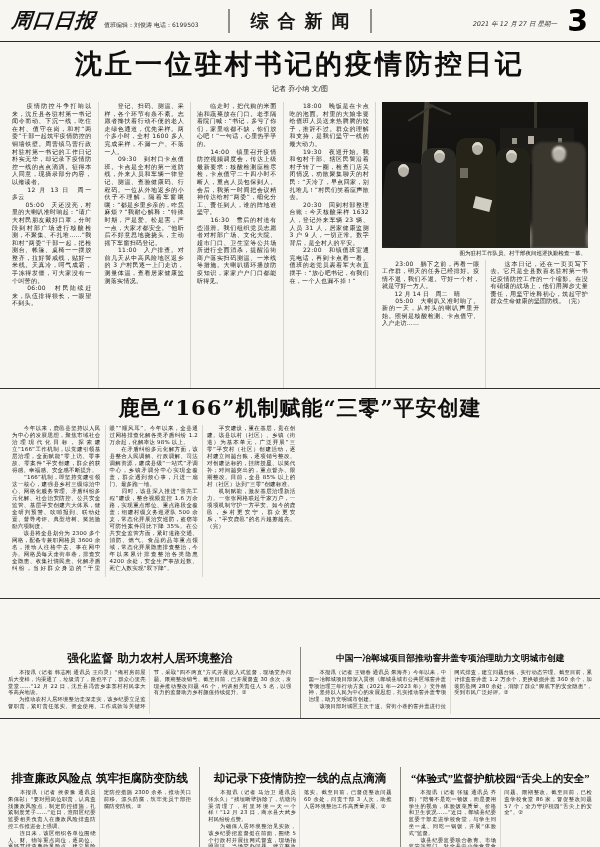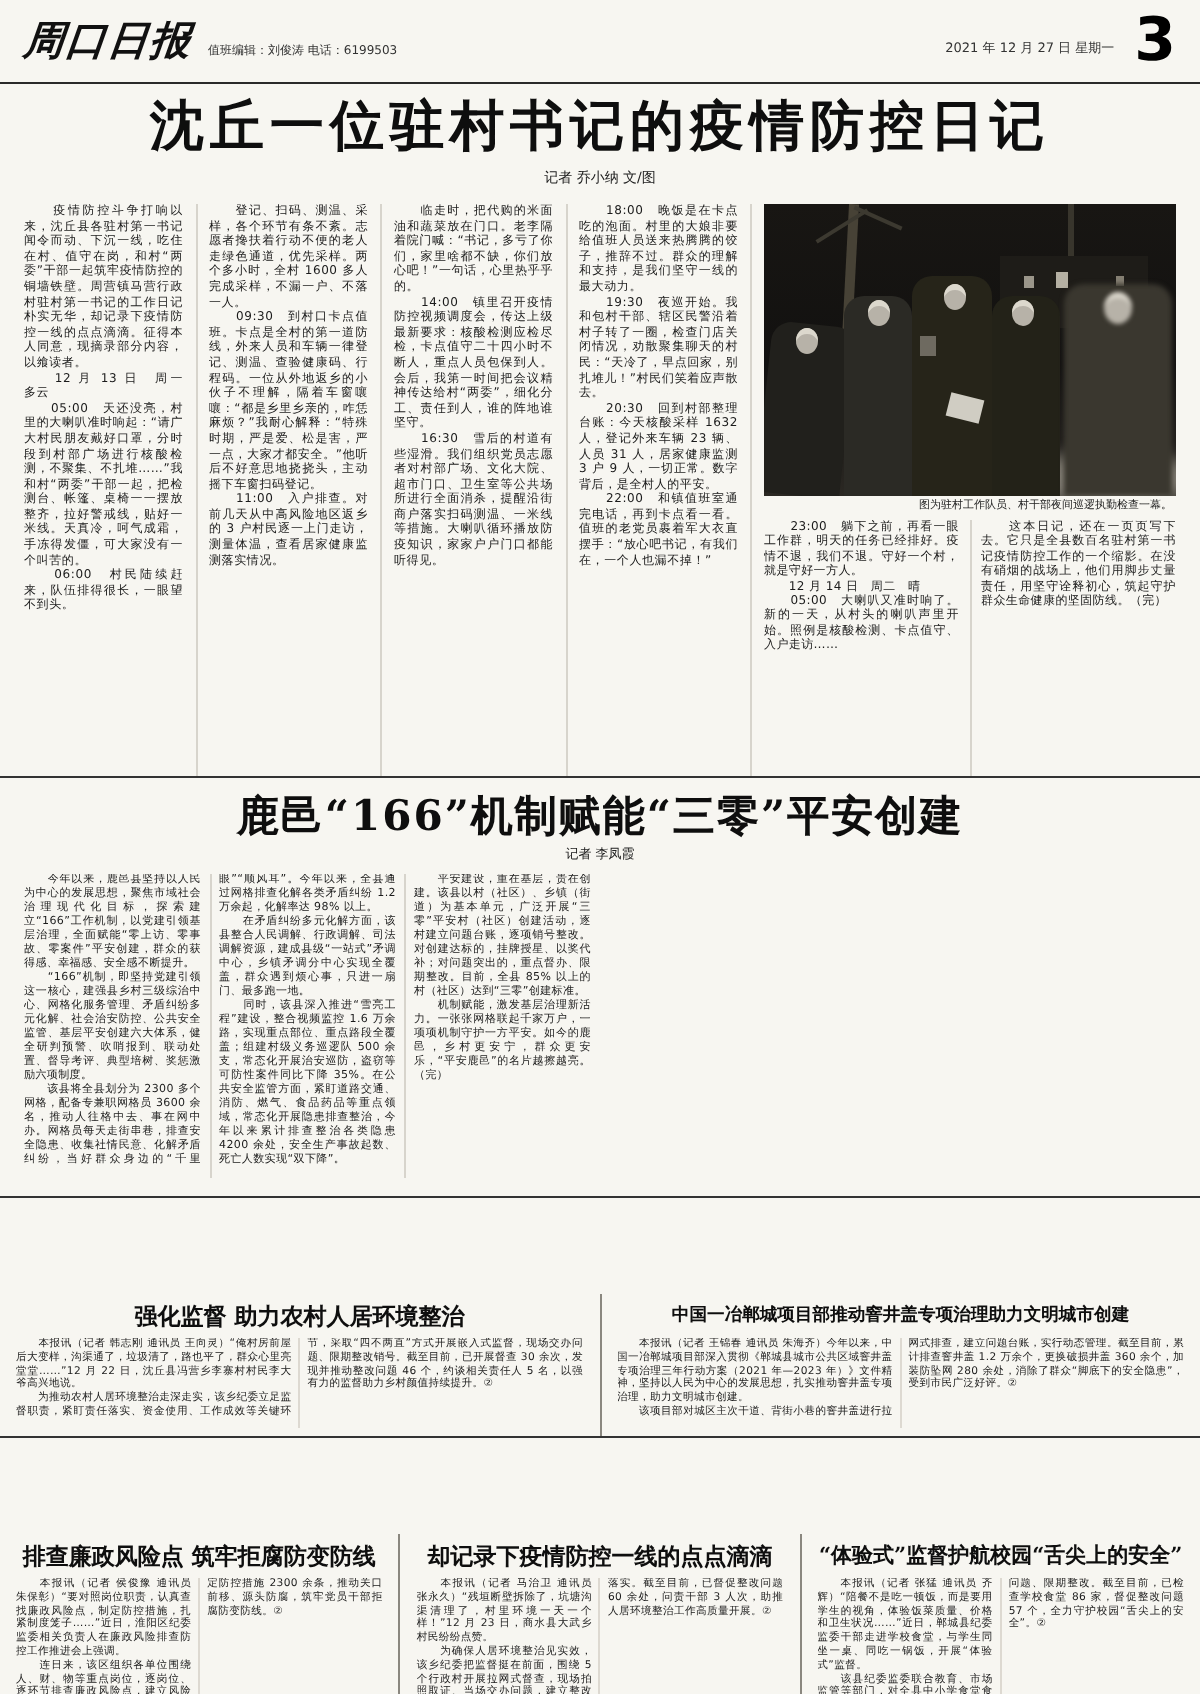--- a/index.html
+++ b/index.html
@@ -23,21 +23,21 @@
   .section-title-wrap {
     position:absolute; left:50%; top:50%; transform:translate(-50%,-50%);
     display:flex; align-items:center;
   }
   .vbar { width:1px; height:24px; background:#2a2a2a; }
   .section-title {
     font-family:"DejaVu Serif", serif; font-size:18px; font-weight:600;
     letter-spacing:9px; margin:0 12px 0 21px; color:#161616; white-space:nowrap;
   }
   .header-right { margin-left:auto; display:flex; align-items:flex-end; }
-  .date-line { font-size:6.5px; color:#333; margin-bottom:5px; white-space:nowrap; }
+  .date-line { font-size:6.5px; color:#333; margin-bottom:5px; white-space:nowrap;font-style:italic; }
   .page-number { font-size:30px; font-weight:bold; line-height:26px; margin-left:10px; color:#000; }
   
   .band1 { height:346px; padding-top:7px; }
   .a1-title {
     font-family:"DejaVu Serif", serif; font-weight:700; font-size:27px;
     letter-spacing:3px; text-align:center; line-height:30px; color:#0e0e0e;
   }
   .a1-byline { text-align:center; font-size:7px; color:#222; margin-top:5px; }
   .a1-body { display:flex; margin:8px 12px 0; height:286px; overflow:hidden; }
   .a1-col {
@@ -94,35 +94,40 @@
   
   .briefs { display:flex; border-top:1px solid #333; }
   .band3 { height:120px; } .band4 { height:151px; }
   .sec { flex:1; padding:5px 8px 4px; display:flex; flex-direction:column; overflow:hidden;margin-top:48px; }
   .sec + .sec { border-left:1px solid #8a877f; }
   .sec-title {
     font-family:"DejaVu Serif", serif; font-weight:700; text-align:center;
     font-size:11.5px; line-height:13px; margin-bottom:4px; color:#0e0e0e; white-space:nowrap;
   }
   .sec-title.small { font-size:8.8px; }
-  .sec-title.mid { font-size:10.5px; }
+  .sec-title.mid { font-size:10.5px;font-family:Liberation Serif, serif; }
   .sec-body {
     flex:1; column-count:2; column-gap:8px; column-fill:auto;
     column-rule:1px solid #ddd9d1; font-size:5.3px; line-height:6.8px;
     letter-spacing:0.2px; text-align:justify; white-space:pre-line; overflow:hidden;
   }
 </style>
 </head>
 <body>
 
 <div class="page">
 
   <div class="header">
     <span class="masthead">周口日报</span>
     <span class="staff-line">值班编辑：刘俊涛  电话：6199503</span>
+    <div class="section-title-wrap">
+      <span class="vbar"></span>
+      <span class="section-title">综合新闻</span>
+      <span class="vbar"></span>
+    </div>
     <div class="header-right">
       <span class="date-line">2021 年 12 月 27 日  星期一</span>
       <span class="page-number">3</span>
     </div>
   </div>
 
   <div class="band1">
     <div class="a1-title">沈丘一位驻村书记的疫情防控日记</div>
     <div class="a1-byline">记者 乔小纳 文/图</div>
     <div class="a1-body">
@@ -170,21 +175,20 @@
 　　12 月 14 日　周二　晴
 　　05:00　大喇叭又准时响了。新的一天，从村头的喇叭声里开始。照例是核酸检测、卡点值守、入户走访……</div>
           <div class="a1-subcol">　　这本日记，还在一页页写下去。它只是全县数百名驻村第一书记疫情防控工作的一个缩影。在没有硝烟的战场上，他们用脚步丈量责任，用坚守诠释初心，筑起守护群众生命健康的坚固防线。（完）</div>
         </div>
       </div>
     </div>
   </div>
 
   <div class="band2">
     <div class="a2-title">鹿邑“166”机制赋能“三零”平安创建</div>
-    <div class="a2-byline">记者 李凤霞</div>
     <div class="a2-body">　　今年以来，鹿邑县坚持以人民为中心的发展思想，聚焦市域社会治理现代化目标，探索建立“166”工作机制，以党建引领基层治理，全面赋能“零上访、零事故、零案件”平安创建，群众的获得感、幸福感、安全感不断提升。
 　　“166”机制，即坚持党建引领这一核心，建强县乡村三级综治中心、网格化服务管理、矛盾纠纷多元化解、社会治安防控、公共安全监管、基层平安创建六大体系，健全研判预警、吹哨报到、联动处置、督导考评、典型培树、奖惩激励六项制度。
 　　该县将全县划分为 2300 多个网格，配备专兼职网格员 3600 余名，推动人往格中去、事在网中办。网格员每天走街串巷，排查安全隐患、收集社情民意、化解矛盾纠纷，当好群众身边的“千里眼”“顺风耳”。今年以来，全县通过网格排查化解各类矛盾纠纷 1.2 万余起，化解率达 98% 以上。
 　　在矛盾纠纷多元化解方面，该县整合人民调解、行政调解、司法调解资源，建成县级“一站式”矛调中心，乡镇矛调分中心实现全覆盖，群众遇到烦心事，只进一扇门、最多跑一地。
 　　同时，该县深入推进“雪亮工程”建设，整合视频监控 1.6 万余路，实现重点部位、重点路段全覆盖；组建村级义务巡逻队 500 余支，常态化开展治安巡防，盗窃等可防性案件同比下降 35%。在公共安全监管方面，紧盯道路交通、消防、燃气、食品药品等重点领域，常态化开展隐患排查整治，今年以来累计排查整治各类隐患 4200 余处，安全生产事故起数、死亡人数实现“双下降”。
 　　平安建设，重在基层，贵在创建。该县以村（社区）、乡镇（街道）为基本单元，广泛开展“三零”平安村（社区）创建活动，逐村建立问题台账，逐项销号整改。对创建达标的，挂牌授星、以奖代补；对问题突出的，重点督办、限期整改。目前，全县 85% 以上的村（社区）达到“三零”创建标准。
 　　机制赋能，激发基层治理新活力。一张张网格联起千家万户，一项项机制守护一方平安。如今的鹿邑，乡村更安宁，群众更安乐，“平安鹿邑”的名片越擦越亮。（完）</div>
   </div>
 
   <div class="briefs band3">

